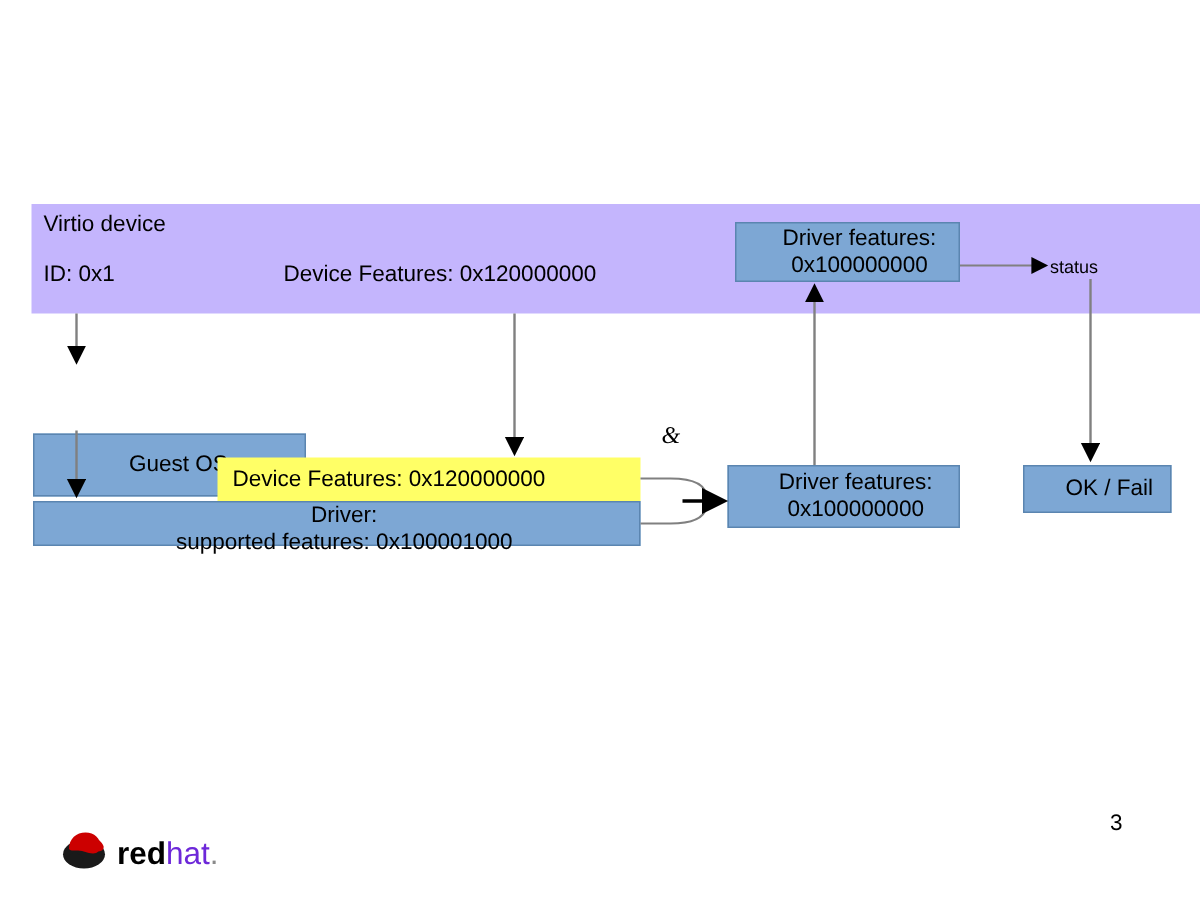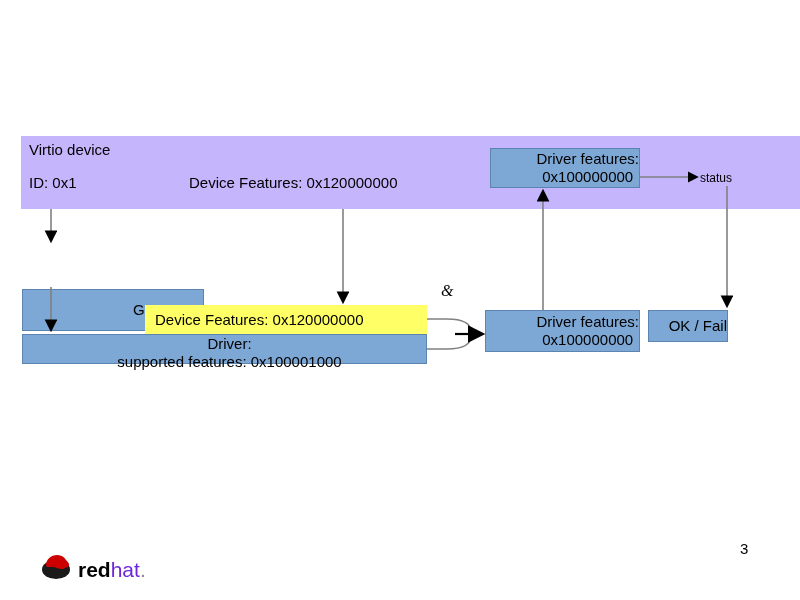--- a/index.html
+++ b/index.html
@@ -67,21 +67,21 @@
     line-height: 20px;
     white-space: nowrap;
   }
   .blue-box {
     position: absolute;
     background: #7da7d4;
     border: 1px solid #5b85b0;
     box-sizing: border-box;
     display: flex;
     align-items: center;
-    justify-content: flex-end;
+    justify-content: center;
     text-align: center;
     font-size: 15px;
     line-height: 18px;
     color: #000000;
     padding-left: 16px;
   }
   .yellow-box {
     position: absolute;
     background: #ffff66;
     box-sizing: border-box;
@@ -132,23 +132,23 @@
     display: inline-block;
     width: 120px;
   }
   #box-driver-features-bottom {
     left: 485px;
     top: 310px;
     width: 155px;
     height: 42px;
   }
   #box-ok-fail {
-    left: 648px;
+    left: 682px;
     top: 310px;
-    width: 80px;
+    width: 99px;
     height: 32px;
   }
   #amp-label {
     position: absolute;
     left: 441px;
     top: 282px;
     font-size: 16px;
     line-height: 18px;
     font-family: "Liberation Serif", serif;
     font-style: italic;

